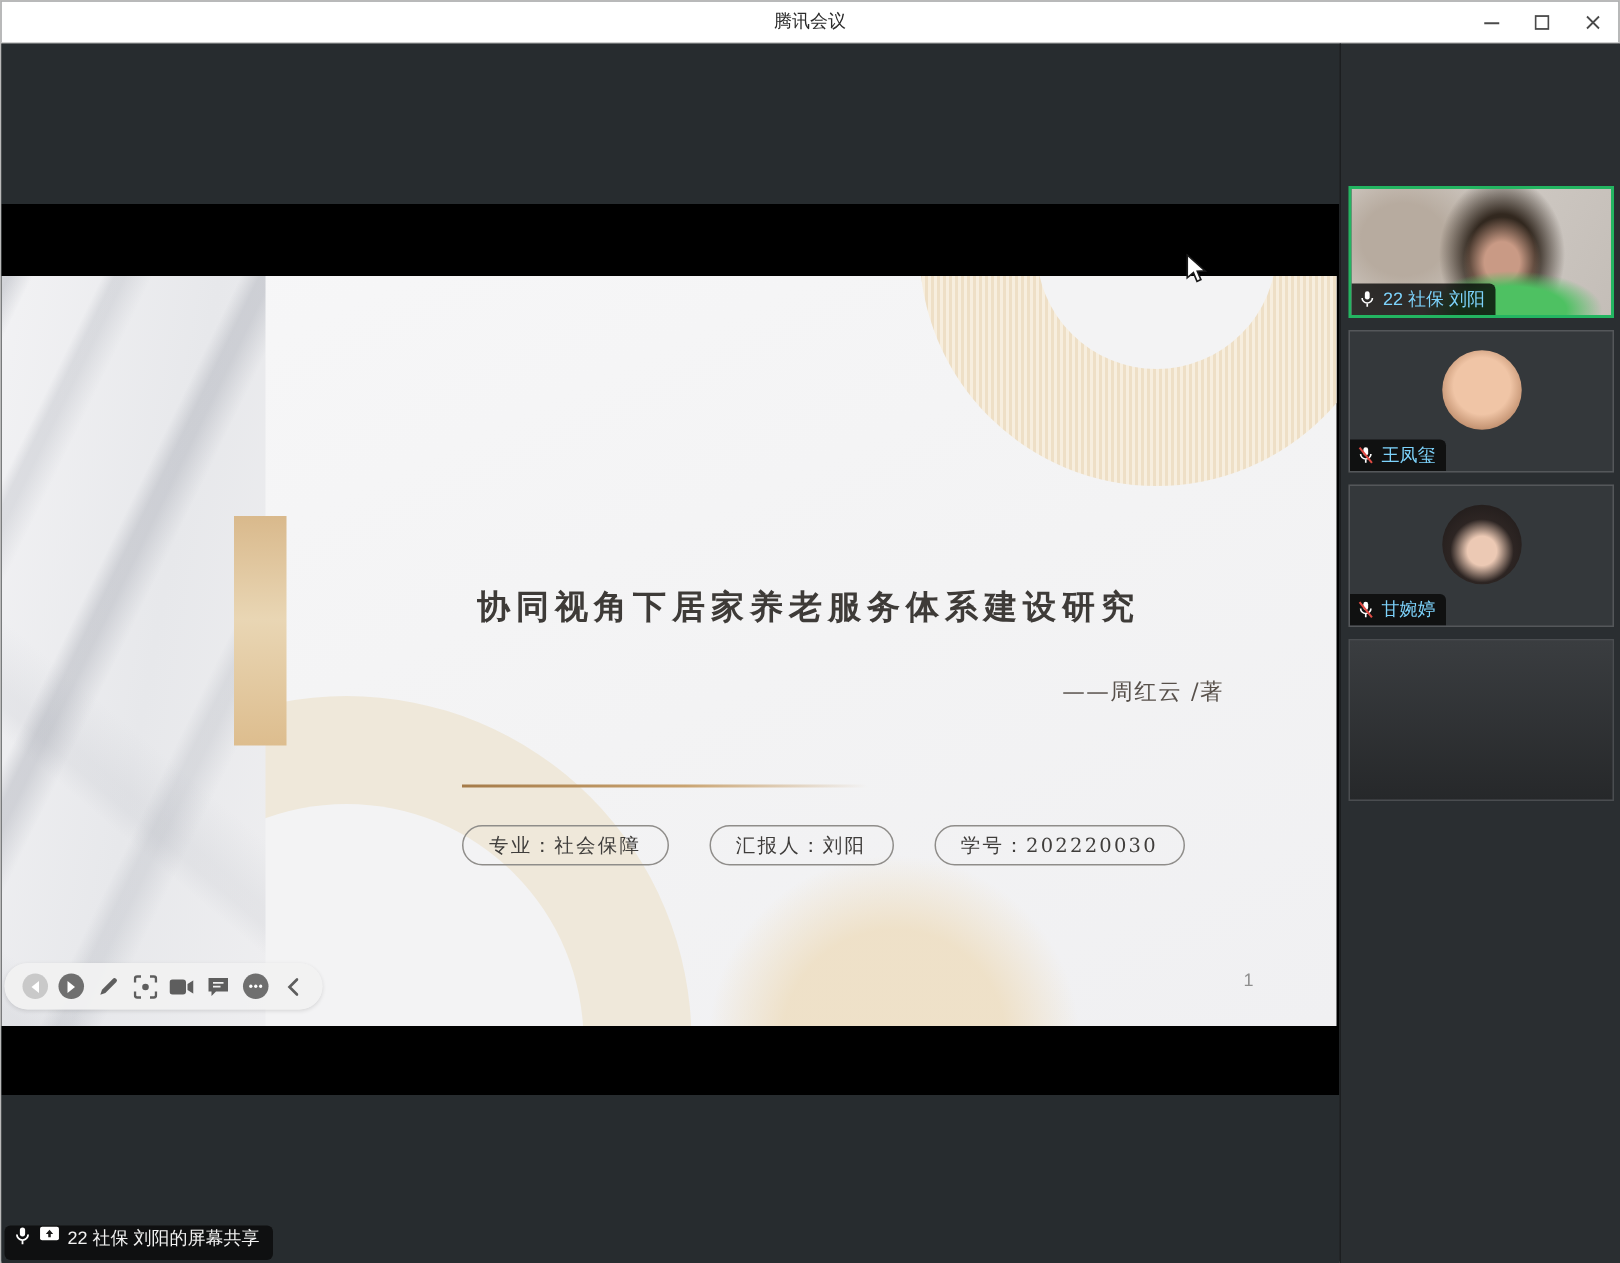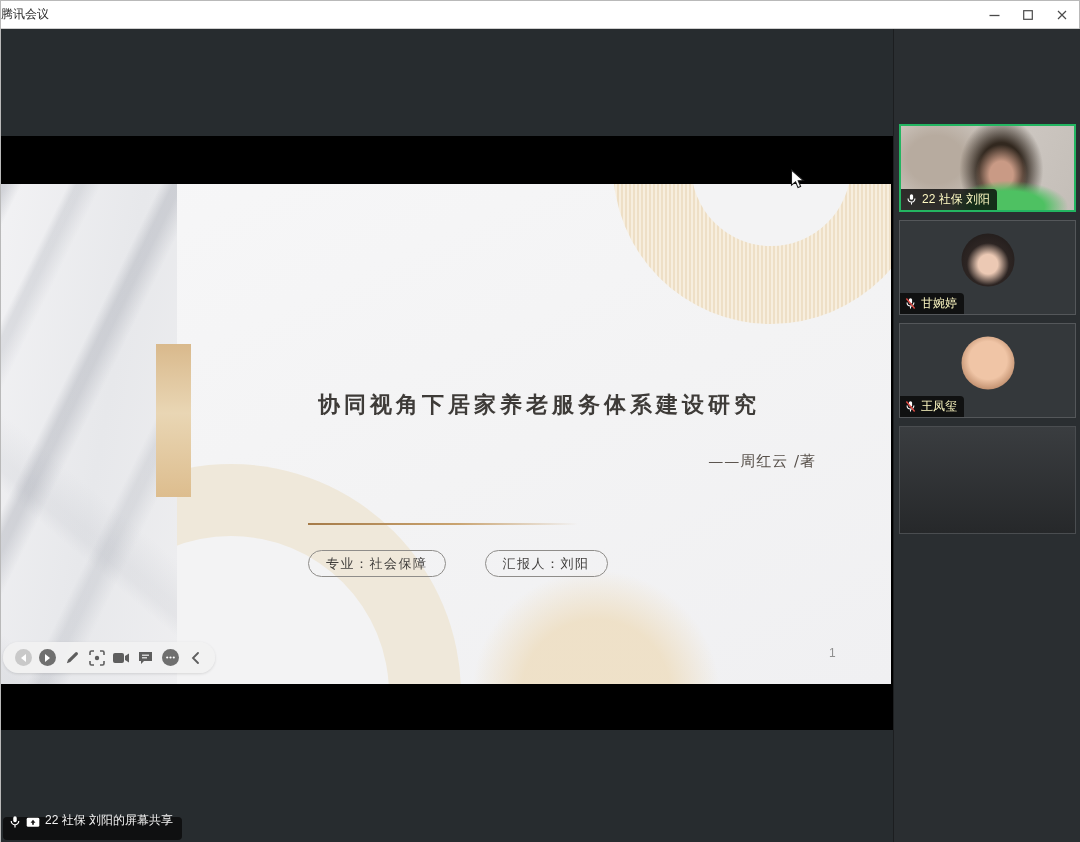--- a/index.html
+++ b/index.html
@@ -4,21 +4,21 @@
 <style>
   * { margin:0; padding:0; box-sizing:border-box; }
   html,body { width:1080px; height:842px; overflow:hidden; background:#888;
               font-family:"Liberation Sans","DejaVu Sans",sans-serif; }
   .app { position:relative; width:1080px; height:842px; background:#272c2f;
          border:1px solid #b9b9b9; }
 
   
   .titlebar { position:absolute; left:0; top:0; width:100%; height:28px;
               background:#ffffff; border-bottom:1px solid #cfcfcf;
-              display:flex; align-items:center; justify-content:flex-start; }
+              display:flex; align-items:center; justify-content:center; }
   .titlebar-title { font-size:12px; color:#2b2b2b; }
   .win-controls { position:absolute; right:0; top:0; height:28px; display:flex; }
   .win-btn { width:34px; height:28px; display:flex; align-items:center;
              justify-content:center; color:#4a4a4a; cursor:default; }
   .win-btn svg { display:block; }
 
   
   .stage { position:absolute; left:0; top:28px; width:892px; height:813px;
            background:#272c2f; overflow:hidden; }
   .share-black { position:absolute; left:0; top:107px; width:892px; height:594px;
@@ -51,41 +51,41 @@
              background:linear-gradient(180deg,#d9b98c 0%,#e9d6b4 45%,#ddbd8e 100%); }
   .slide-title { position:absolute; left:210px; top:206px; width:656px;
                  font-family:Liberation Sans, sans-serif;
                  font-size:22px; font-weight:600; letter-spacing:4px;
                  color:#3e3b38; text-align:center; white-space:nowrap; }
   .slide-author { position:absolute; top:268px; right:75px;
                  font-family:"DejaVu Serif","Liberation Serif",serif;
                  font-size:15px; letter-spacing:1px; color:#57504a; }
   .gold-line { position:absolute; left:307px; top:339px; width:270px; height:2px;
                background:linear-gradient(90deg,#a57b49 0%,#c9a370 55%,rgba(222,199,164,0) 100%); }
-  .badge-row { position:absolute; left:307px; top:366px; display:flex; gap:39px; }
+  .badge-row { position:absolute; left:307px; top:366px; display:flex; gap:27px; }
   .badge { height:27px; padding:0 17px; border:1px solid #8f8d8a; border-radius:14px;
            display:flex; align-items:center; font-family:"DejaVu Serif","Liberation Serif",serif;
            font-size:13px; letter-spacing:1.5px; color:#3f3d3b; background:transparent; }
   .page-num { position:absolute; left:828px; top:462px; font-size:12px; color:#8f8f8f; }
 
   
   .ppt-toolbar { position:absolute; left:2px; top:458px; width:212px; height:31px;
                  border-radius:16px; background:rgba(241,241,241,.95);
                  display:flex; align-items:center; justify-content:space-between;
                  padding:0 11px; box-shadow:0 1px 3px rgba(0,0,0,.12); }
   .tb-ic { display:flex; align-items:center; justify-content:center;
            width:18px; height:18px; color:#5e5e5e; cursor:pointer; }
   .tb-circle { width:17px; height:17px; border-radius:50%; background:#6f6f6f;
                display:flex; align-items:center; justify-content:center; color:#fff; }
   .tb-circle.disabled { background:#c9c9c9; }
 
   
   .status-pill { position:absolute; left:2px; top:788px; height:23px;
                  background:rgba(12,12,12,.85); border-radius:4px;
-                 display:flex; align-items:flex-end; gap:5px; padding:0 9px 11px 6px; }
+                 display:flex; align-items:flex-start; gap:5px; padding:0 9px 0 6px; }
   .status-pill .txt { font-size:12px; color:#f2f2f2; white-space:nowrap; }
   .st-ic { display:flex; align-items:center; color:#fff; }
 
   
   .cursor { position:absolute; left:789px; top:140px; }
 
   
   .sidebar { position:absolute; left:892px; top:28px; width:188px; height:813px;
              background:#2a2e31; border-left:1px solid #1c1e20; overflow:hidden; }
   .tiles { position:absolute; left:5px; top:95px; width:177px;
@@ -111,21 +111,21 @@
             radial-gradient(circle 6px at 62% 20%,#f3f1ea 0 60%,rgba(243,241,234,0) 100%),
             radial-gradient(circle 7px at 72% 55%,#efece3 0 60%,rgba(239,236,227,0) 100%),
             radial-gradient(circle 6px at 38% 68%,#efece3 0 60%,rgba(239,236,227,0) 100%),
             radial-gradient(circle at 50% 50%,#3a7a64 0 60%,#27584a 100%); }
   .av-4 { background:radial-gradient(circle at 50% 58%,#ecc9b4 0 24%,#2d2523 52%,#211c1b 85%); }
   .av-5 { background:radial-gradient(circle at 50% 45%,#f0c5a6 0 48%,#c08f6e 75%,#7c5743 100%); }
   .name-tag { position:absolute; left:0; bottom:0; height:21px;
               background:rgba(8,8,8,.8); border-radius:0 4px 0 0;
               display:flex; align-items:center; gap:4px; padding:0 7px 0 4px; }
   .tile.active .name-tag { bottom:0; }
-  .name-tag .nm { font-size:12px; color:#fef9c3; white-space:nowrap; }
+  .name-tag .nm { font-size:12px; color:#7dd3fc; white-space:nowrap; }
   .mic-wrap { position:relative; width:13px; height:13px; display:flex;
               align-items:center; justify-content:center; color:#fff; }
 </style>
 </head>
 <body>
 
 <div class="app">
 
   <div class="titlebar">
     <span class="titlebar-title">腾讯会议</span>
@@ -158,20 +158,21 @@
         <div class="marble"></div>
         <div class="tan-bar"></div>
 
         <div class="slide-title">协同视角下居家养老服务体系建设研究</div>
         <div class="slide-author">——周红云 /著</div>
         <div class="gold-line"></div>
 
         <div class="badge-row">
           <div class="badge">专业：社会保障</div>
           <div class="badge">汇报人：刘阳</div>
+          <div class="badge">学号：202220030</div>
         </div>
 
         <div class="page-num">1</div>
 
         <div class="ppt-toolbar">
           <div class="tb-ic">
             <div class="tb-circle disabled">
                 <svg width="7" height="8" viewBox="0 0 7 8">
                   <path d="M6 0 L1 4 L6 8 Z" fill="#fff"></path>
                 </svg>
@@ -265,45 +266,45 @@
             </svg>
           </span>
           <span class="nm">22 社保 刘阳</span>
         </div>
       </div>
 
 
 
 
       <div class="tile">
+        <div class="avatar av-5"></div>
+        <div class="name-tag">
+          <span class="mic-wrap">
+            <svg width="11" height="13" viewBox="0 0 24 26" fill="none" stroke="#fff" stroke-width="2.4">
+              <rect x="8.5" y="1.5" width="7" height="12" rx="3.5" fill="#fff" stroke="none"></rect>
+              <path d="M4.5 11 a7.5 7.5 0 0 0 15 0"></path>
+                <line x1="12" y1="19" x2="12" y2="24"></line>
+              <line x1="3" y1="2" x2="21" y2="24" stroke="#e04b44" stroke-width="3"></line>
+            </svg>
+          </span>
+          <span class="nm">王凤玺</span>
+        </div>
+      </div>
+
+      <div class="tile">
         <div class="avatar av-4"></div>
         <div class="name-tag">
           <span class="mic-wrap">
             <svg width="11" height="13" viewBox="0 0 24 26" fill="none" stroke="#fff" stroke-width="2.4">
               <rect x="8.5" y="1.5" width="7" height="12" rx="3.5" fill="#fff" stroke="none"></rect>
               <path d="M4.5 11 a7.5 7.5 0 0 0 15 0"></path>
                 <line x1="12" y1="19" x2="12" y2="24"></line>
               <line x1="3" y1="2" x2="21" y2="24" stroke="#e04b44" stroke-width="3"></line>
             </svg>
           </span>
           <span class="nm">甘婉婷</span>
         </div>
       </div>
 
-      <div class="tile">
-        <div class="avatar av-5"></div>
-        <div class="name-tag">
-          <span class="mic-wrap">
-            <svg width="11" height="13" viewBox="0 0 24 26" fill="none" stroke="#fff" stroke-width="2.4">
-              <rect x="8.5" y="1.5" width="7" height="12" rx="3.5" fill="#fff" stroke="none"></rect>
-              <path d="M4.5 11 a7.5 7.5 0 0 0 15 0"></path>
-                <line x1="12" y1="19" x2="12" y2="24"></line>
-              <line x1="3" y1="2" x2="21" y2="24" stroke="#e04b44" stroke-width="3"></line>
-            </svg>
-          </span>
-          <span class="nm">王凤玺</span>
-        </div>
-      </div>
-
       <div class="tile partial"></div>
     </div>
   </div>
 </div>
 
 </body></html>

